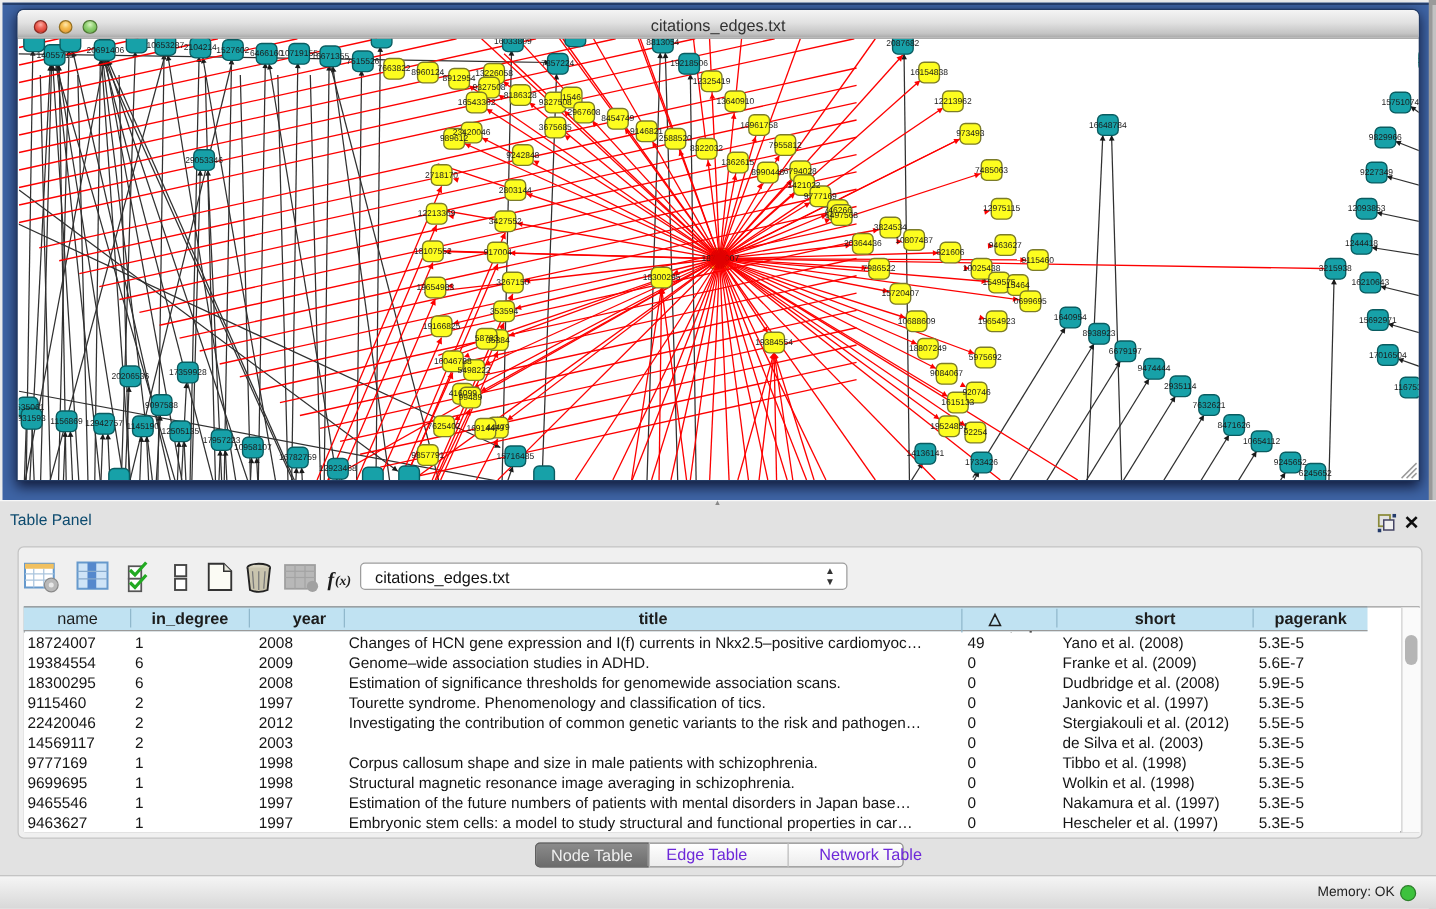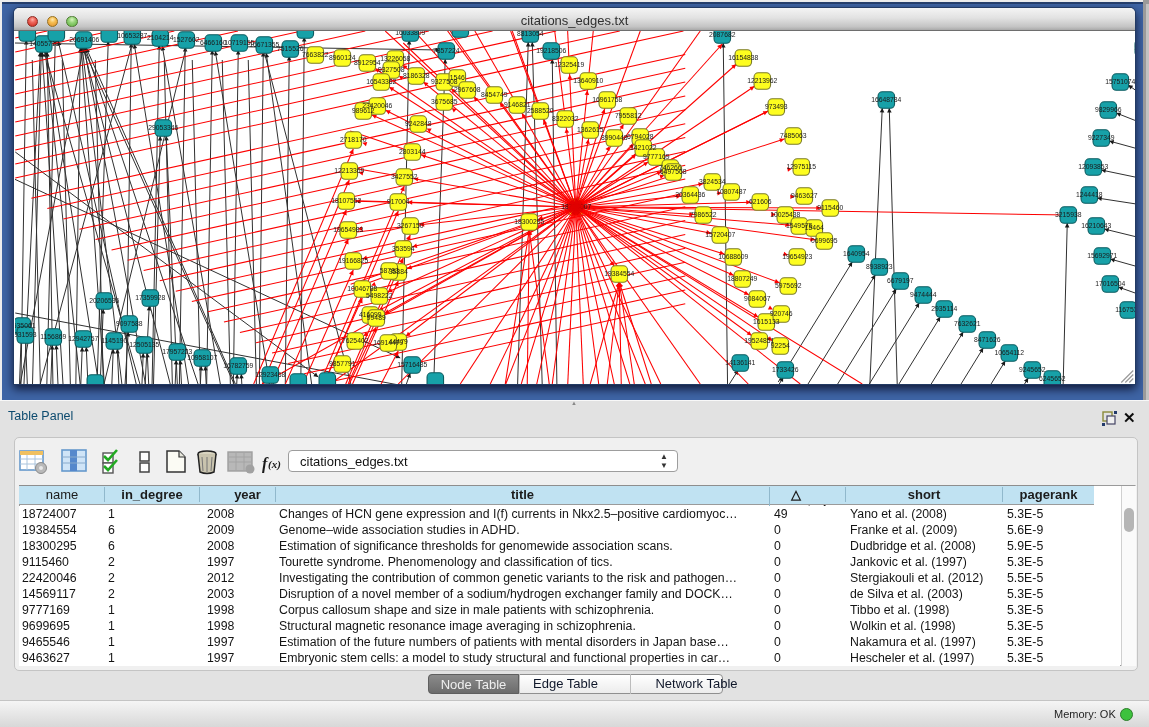--- a/index.html
+++ b/index.html
@@ -64,21 +64,21 @@
 
   #vscroll { left:1121px; top:486px; width:15px; height:180px; background:#fafafa;
     border-left:1px solid #d0d0d0; }
   #vthumb { left:1123.5px; top:508px; width:10px; height:24px; background:#b5b5b5; border-radius:5px; }
 
   
   #tabs { left:428px; top:674px; width:295px; height:20px; border:1px solid #8f8f8f;
     border-radius:4px; background:linear-gradient(to bottom,#ffffff,#ececec);
     overflow:hidden; }
   .tab { position:absolute; top:674px; height:20px; font-size:13px; line-height:19px;
-    text-align:center; color:#0f172a; }
+    text-align:center; color:#6d28d9; }
   #tab1 { left:428px; width:91px;
     background:linear-gradient(to bottom,#8b8b8b,#6c6c6c); color:#efefef;
     border-radius:4px 0 0 4px; border:1px solid #5f5f5f; }
   #tab2 { left:519px; width:92px; border-left:1px solid #bcbcbc; }
   #tab3 { left:630px; width:132px; border-left:1px solid #bcbcbc; }
 
   
   #statusbar { left:0; top:700px; width:1149px; height:27px;
     background:linear-gradient(to bottom,#f5f5f5,#d8d8d8); border-top:1px solid #c4c4c4; }
   #mem { left:1054px; top:708px; font-size:11px; color:#1f1f1f; }
@@ -923,21 +923,21 @@
       <span class="c-short">Yano et al. (2008)</span>
       <span class="c-pr">5.3E-5</span>
     </div>
 <div class="trow" style="top:522px">
       <span class="c-name">19384554</span>
       <span class="c-in">6</span>
       <span class="c-year">2009</span>
       <span class="c-title">Genome–wide association studies in ADHD.</span>
       <span class="c-out">0</span>
       <span class="c-short">Franke et al. (2009)</span>
-      <span class="c-pr">5.6E-9</span>
+      <span class="c-pr">5.6E-7</span>
     </div>
 <div class="trow" style="top:538px">
       <span class="c-name">18300295</span>
       <span class="c-in">6</span>
       <span class="c-year">2008</span>
       <span class="c-title">Estimation of significance thresholds for genomewide association scans.</span>
       <span class="c-out">0</span>
       <span class="c-short">Dudbridge et al. (2008)</span>
       <span class="c-pr">5.9E-5</span>
     </div>
@@ -956,21 +956,20 @@
       <span class="c-year">2012</span>
       <span class="c-title">Investigating the contribution of common genetic variants to the risk and pathogen…</span>
       <span class="c-out">0</span>
       <span class="c-short">Stergiakouli et al. (2012)</span>
       <span class="c-pr">5.5E-5</span>
     </div>
 <div class="trow" style="top:586px">
       <span class="c-name">14569117</span>
       <span class="c-in">2</span>
       <span class="c-year">2003</span>
-      <span class="c-title">Disruption of a novel member of a sodium/hydrogen exchanger family and DOCK…</span>
       <span class="c-out">0</span>
       <span class="c-short">de Silva et al. (2003)</span>
       <span class="c-pr">5.3E-5</span>
     </div>
 <div class="trow" style="top:602px">
       <span class="c-name">9777169</span>
       <span class="c-in">1</span>
       <span class="c-year">1998</span>
       <span class="c-title">Corpus callosum shape and size in male patients with schizophrenia.</span>
       <span class="c-out">0</span>

